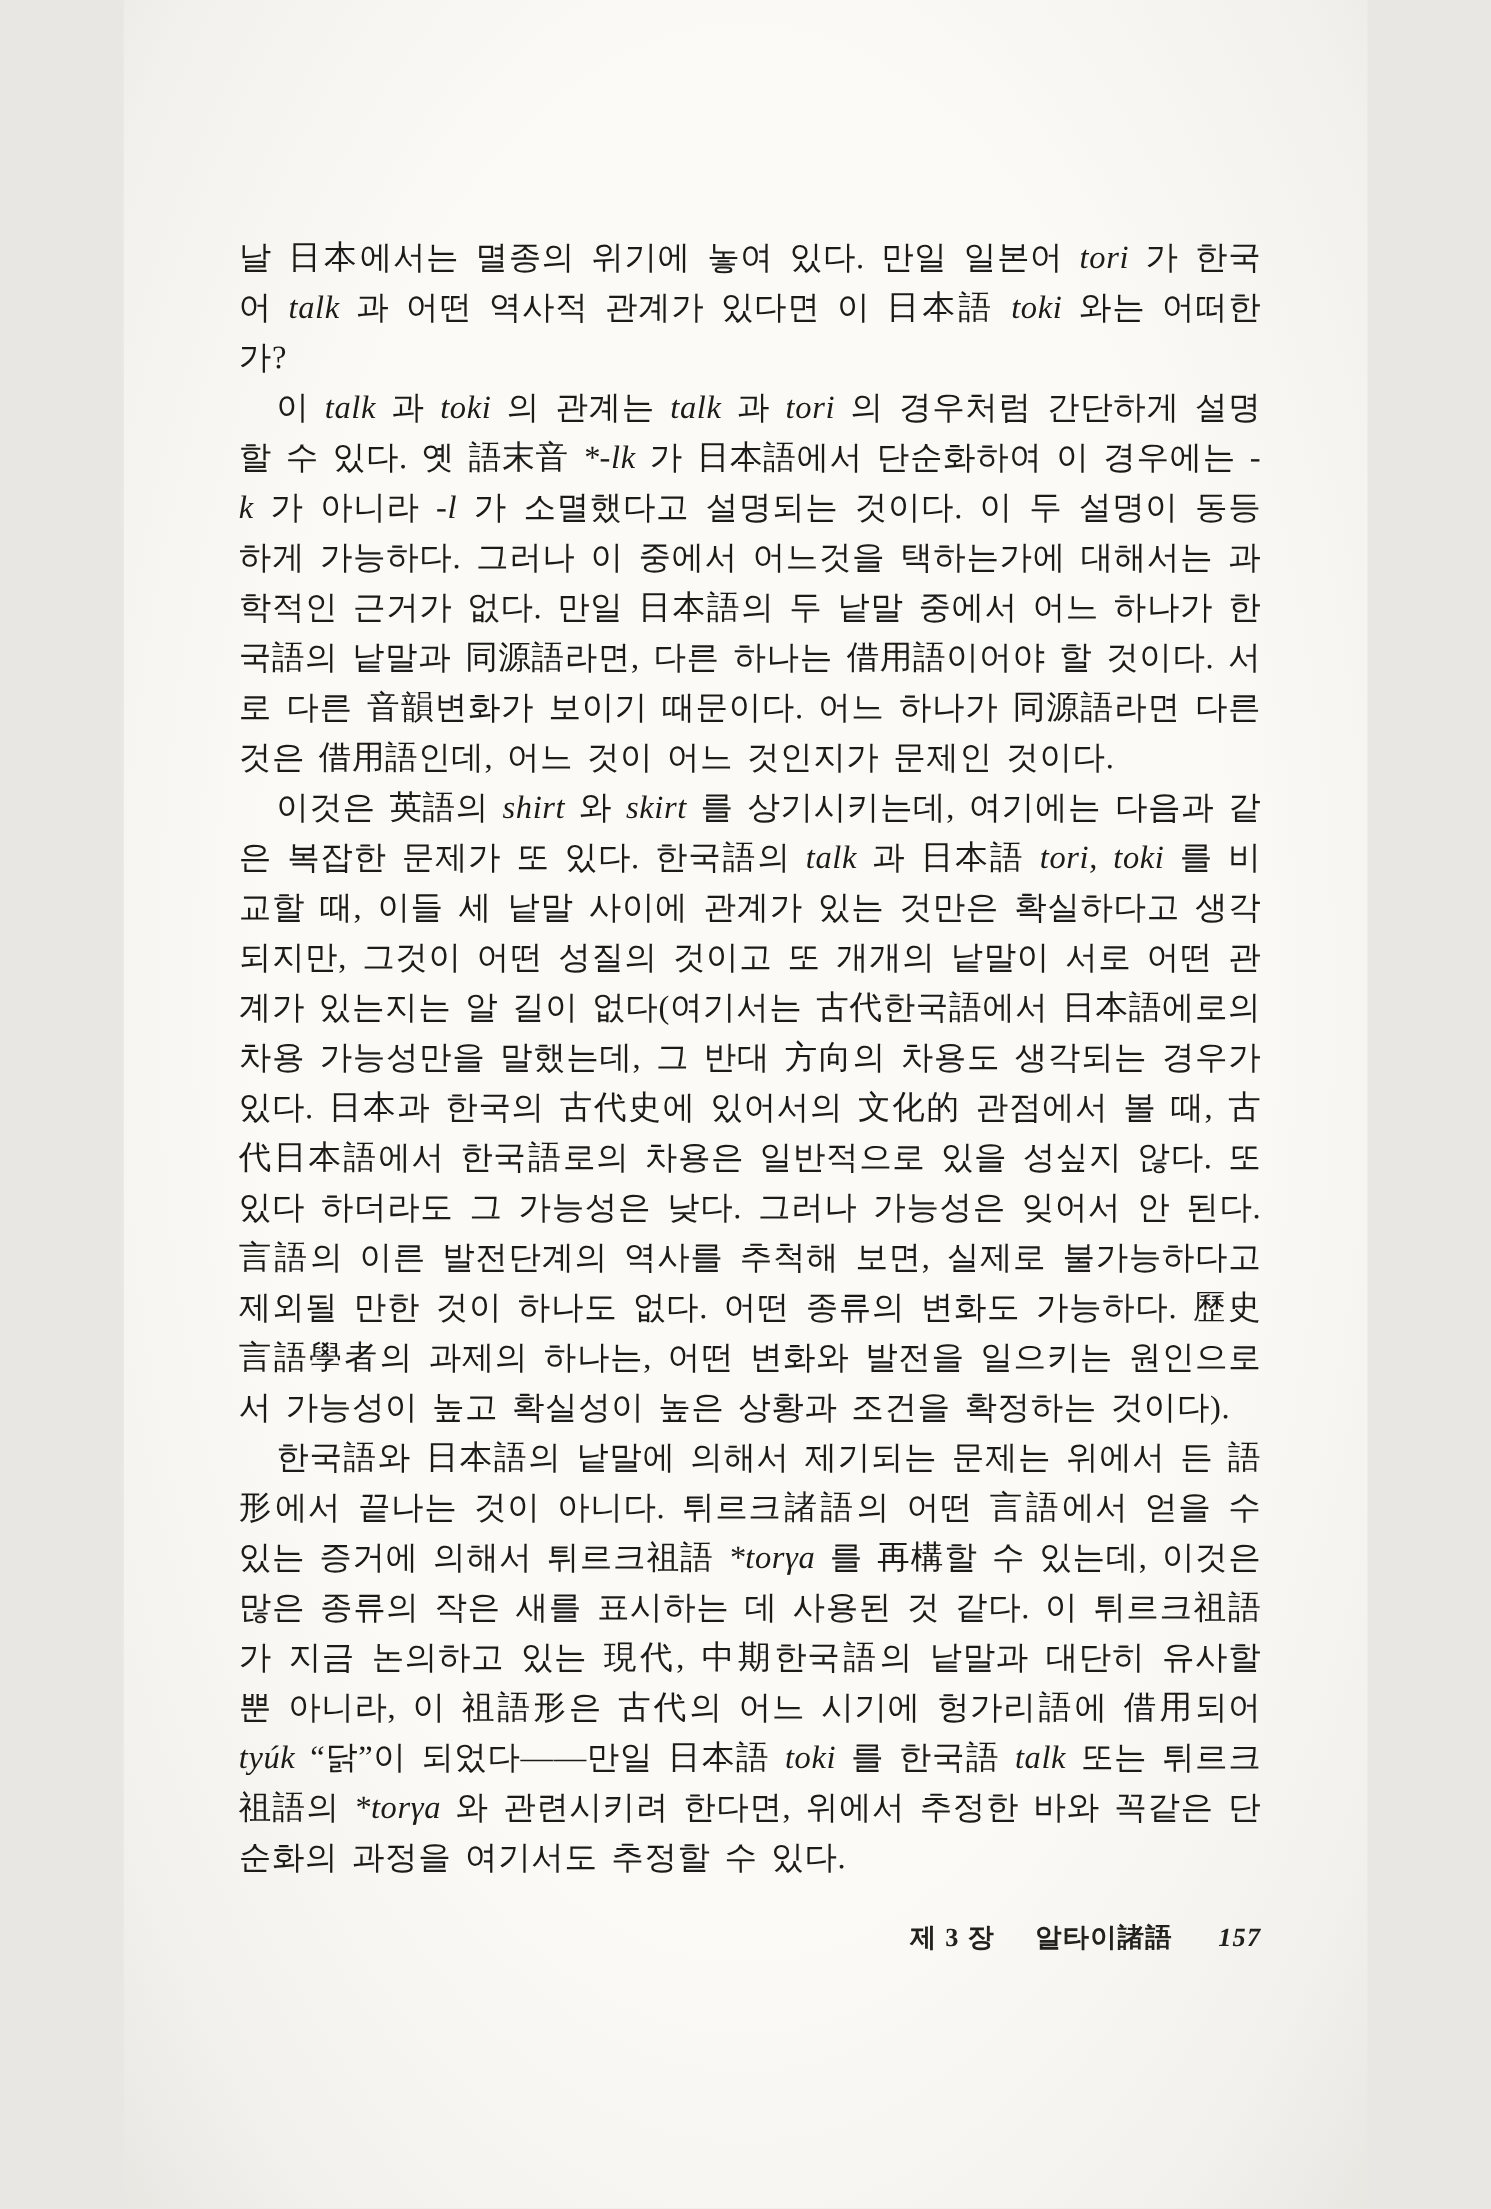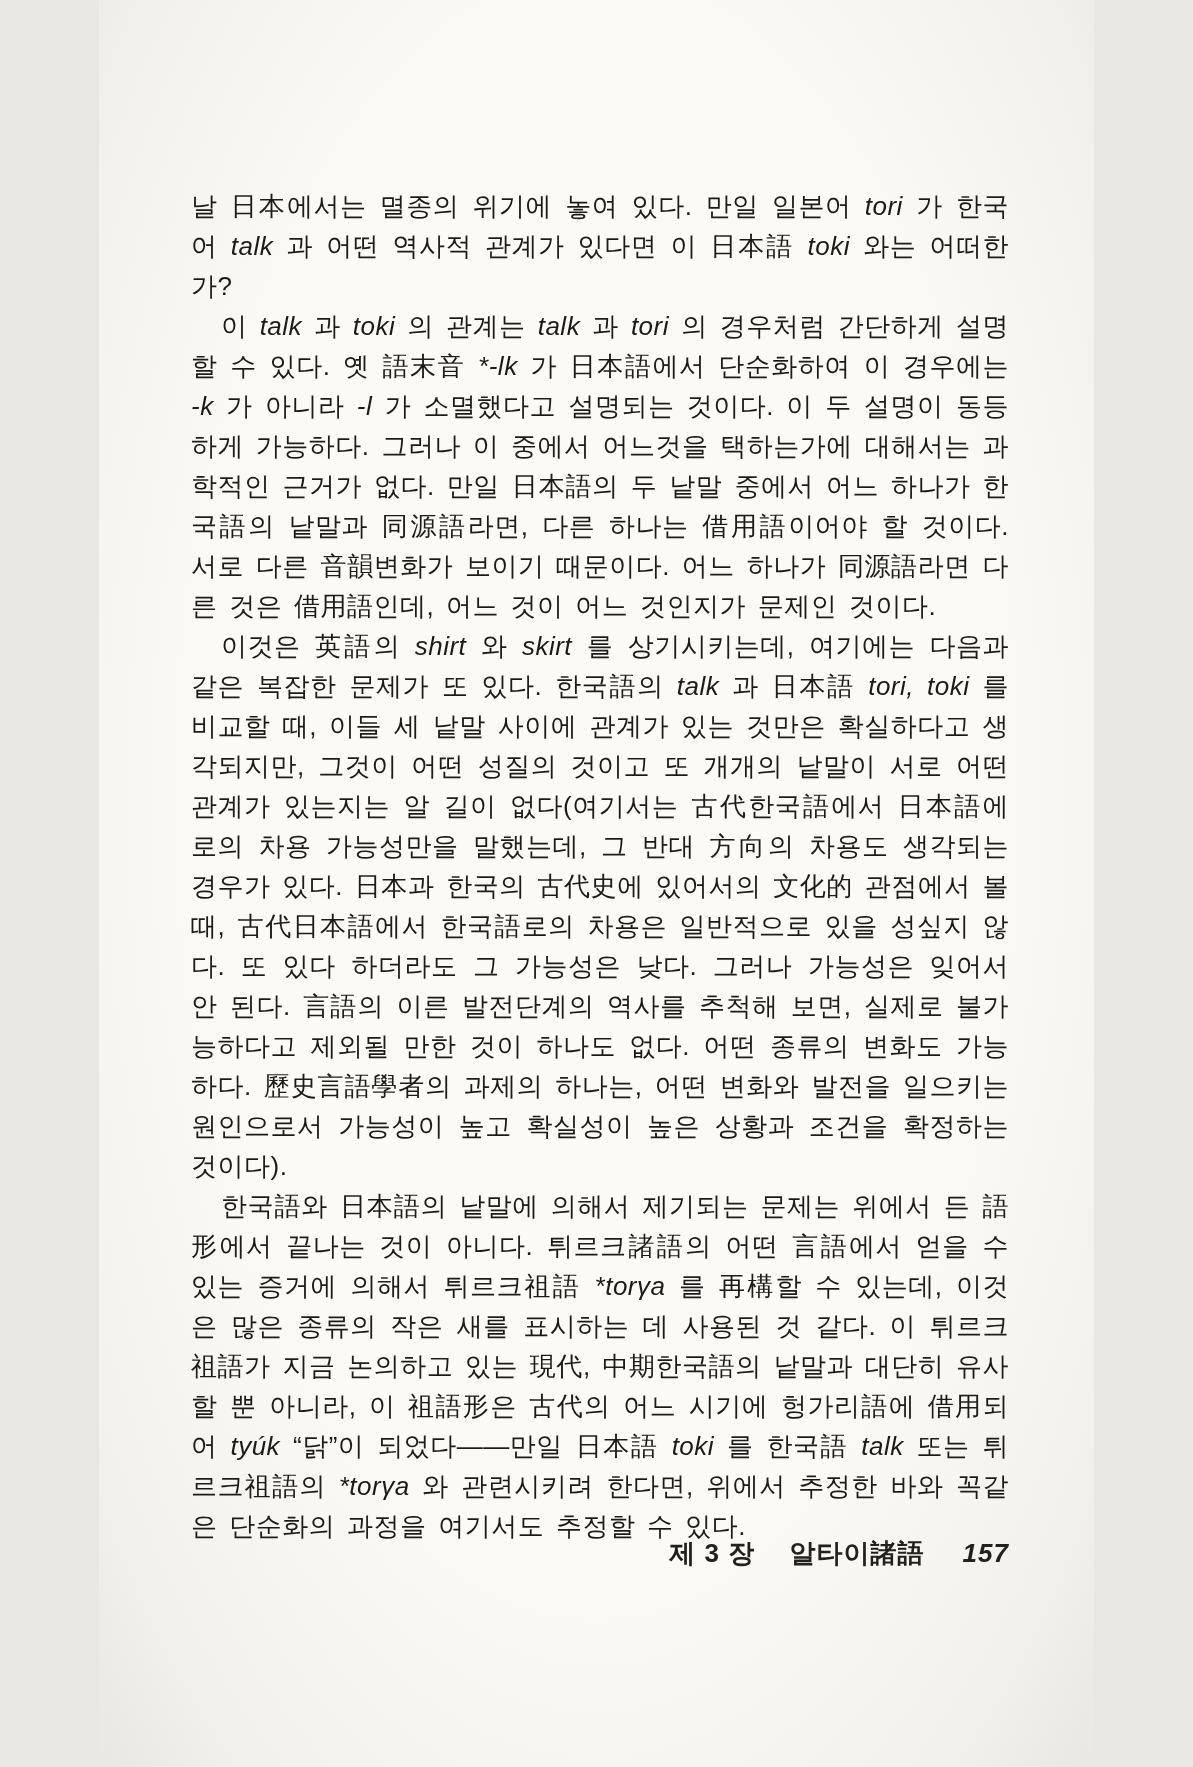--- a/index.html
+++ b/index.html
@@ -7,21 +7,21 @@
     padding: 0;
     background: #e9e7e3;
   }
   .page {
     position: relative;
     width: 995px;
     height: 1767px;
     margin: 0 auto;
     background: radial-gradient(ellipse at 50% 45%, #fbfaf7 55%, #f3f1ed 85%, #e9e7e2 100%);
     overflow: hidden;
-    font-family: Liberation Sans, sans-serif;
+    font-family: Liberation Serif, serif;
     color: #1d1b19;
   }
   .text-block {
     position: absolute;
     left: 92px;
     top: 186px;
     width: 818px;
     font-size: 26px;
     line-height: 40px;
     text-align: justify;
@@ -38,21 +38,21 @@
   .latin {
     font-style: italic;
     letter-spacing: 0.5px;
   }
   .footer {
     position: absolute;
     left: 92px;
     top: 1536px;
     width: 818px;
     text-align: right;
-    font-size: 26px;
+    font-size: 21px;
     font-weight: bold;
     letter-spacing: 1px;
     color: #23211e;
   }
   .footer .footer-section { margin-left: 26px; }
   .footer .footer-page { margin-left: 30px; font-style: italic; font-weight: bold; }
 </style>
 </head>
 <body>
 

